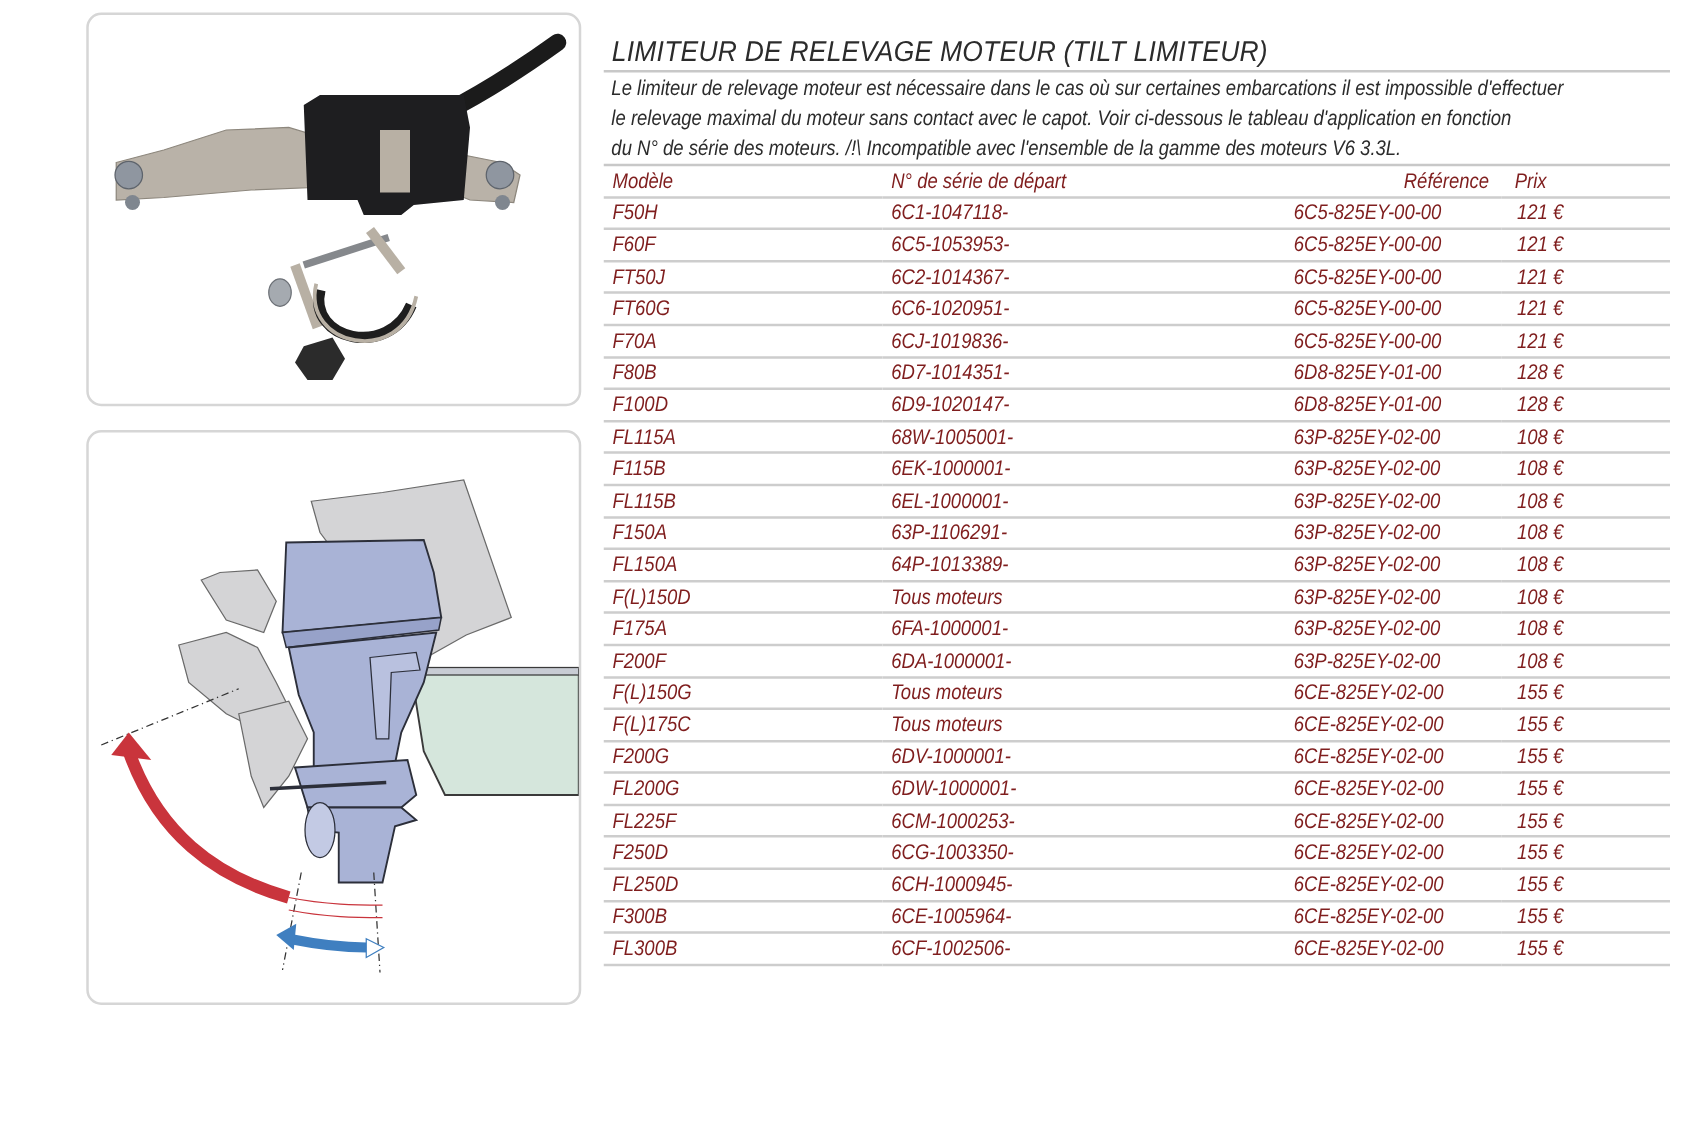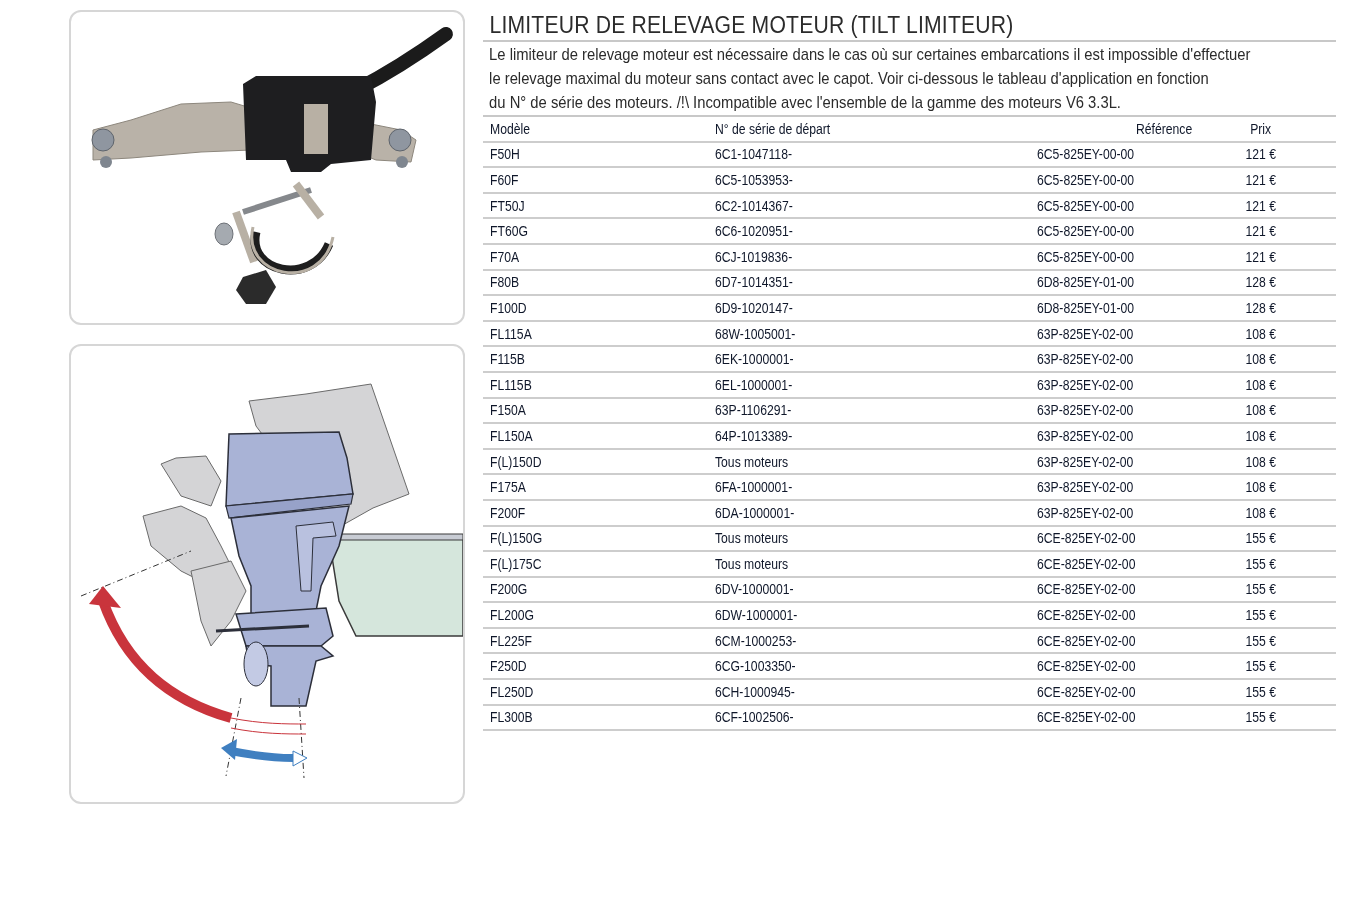--- a/index.html
+++ b/index.html
@@ -8,37 +8,37 @@
       font-family:"Liberation Sans", sans-serif; color:#2a2a2a;
     }
     .panel {
       position:absolute; left:69px; width:396px; border:2px solid #d6d6d6; border-radius:12px;
       background:#fff; box-sizing:border-box; overflow:hidden;
     }
     #panel-product { top:10px; height:315px; }
     #panel-diagram { top:344px; height:460px; }
     .panel svg { position:absolute; left:0; top:0; }
 
-    .content { position:absolute; left:483px; top:8px; width:853px; }
+    .content { position:absolute; left:483px; top:24px; width:853px;font-style:italic; }
     .title {
       font-size:23px; letter-spacing:0.2px; color:#2b2b2b; height:32px; line-height:34px;
       font-family:"Liberation Sans Narrow","Liberation Sans", sans-serif; transform:scaleX(0.92); transform-origin:left;
       white-space:nowrap; padding-left:7px;
     }
     .rule { height:0; border-top:2px solid #c8c8c8; }
     .desc {
       font-size:17px; line-height:24px; padding:1px 0 0 7px; color:#2b2b2b;
       transform:scaleX(0.87); transform-origin:left; width:980px;
     }
     .desc div { white-space:nowrap; }
-    table { width:853px; border-collapse:collapse; font-size:14px; color:#0f172a; }
+    table { width:853px; border-collapse:collapse; font-size:17px; color:#7f1d1d; }
     th, td { height:23.6px; padding:0 0 0 7px; text-align:left; font-weight:normal; white-space:nowrap;
       border-bottom:2px solid #cdcdcd; line-height:22px; }
     th span, td span { display:inline-block; transform:scaleX(0.87); transform-origin:left; }
-    td.price, th.price { text-align:center; padding-right:26px; }
+    td.price, th.price { text-align:left; padding-right:26px; }
     td.price span, th.price span { transform-origin:right; }
     .c1 { width:236px; } .c2 { width:336px; } .c3 { width:170px;text-align:right; } .c4 { width:110px; }
   </style>
 </head>
 <body>
 
 <div class="panel" id="panel-product">
   <svg width="396" height="315" viewBox="0 0 396 315">
 
     <path d="M285,78 C320,60 350,40 375,22" stroke="#1b1b1b" stroke-width="14" fill="none" stroke-linecap="round"></path>
@@ -244,20 +244,26 @@
           <td><span>6CE-825EY-02-00</span></td>
           <td class="price"><span>155 €</span></td>
         </tr>
         <tr>
           <td><span>FL250D</span></td>
           <td><span>6CH-1000945-</span></td>
           <td><span>6CE-825EY-02-00</span></td>
           <td class="price"><span>155 €</span></td>
         </tr>
         <tr>
+          <td><span>F300B</span></td>
+          <td><span>6CE-1005964-</span></td>
+          <td><span>6CE-825EY-02-00</span></td>
+          <td class="price"><span>155 €</span></td>
+        </tr>
+        <tr>
           <td><span>FL300B</span></td>
           <td><span>6CF-1002506-</span></td>
           <td><span>6CE-825EY-02-00</span></td>
           <td class="price"><span>155 €</span></td>
         </tr>
       </tbody>
   </table>
 </div>
 
 </body></html>

